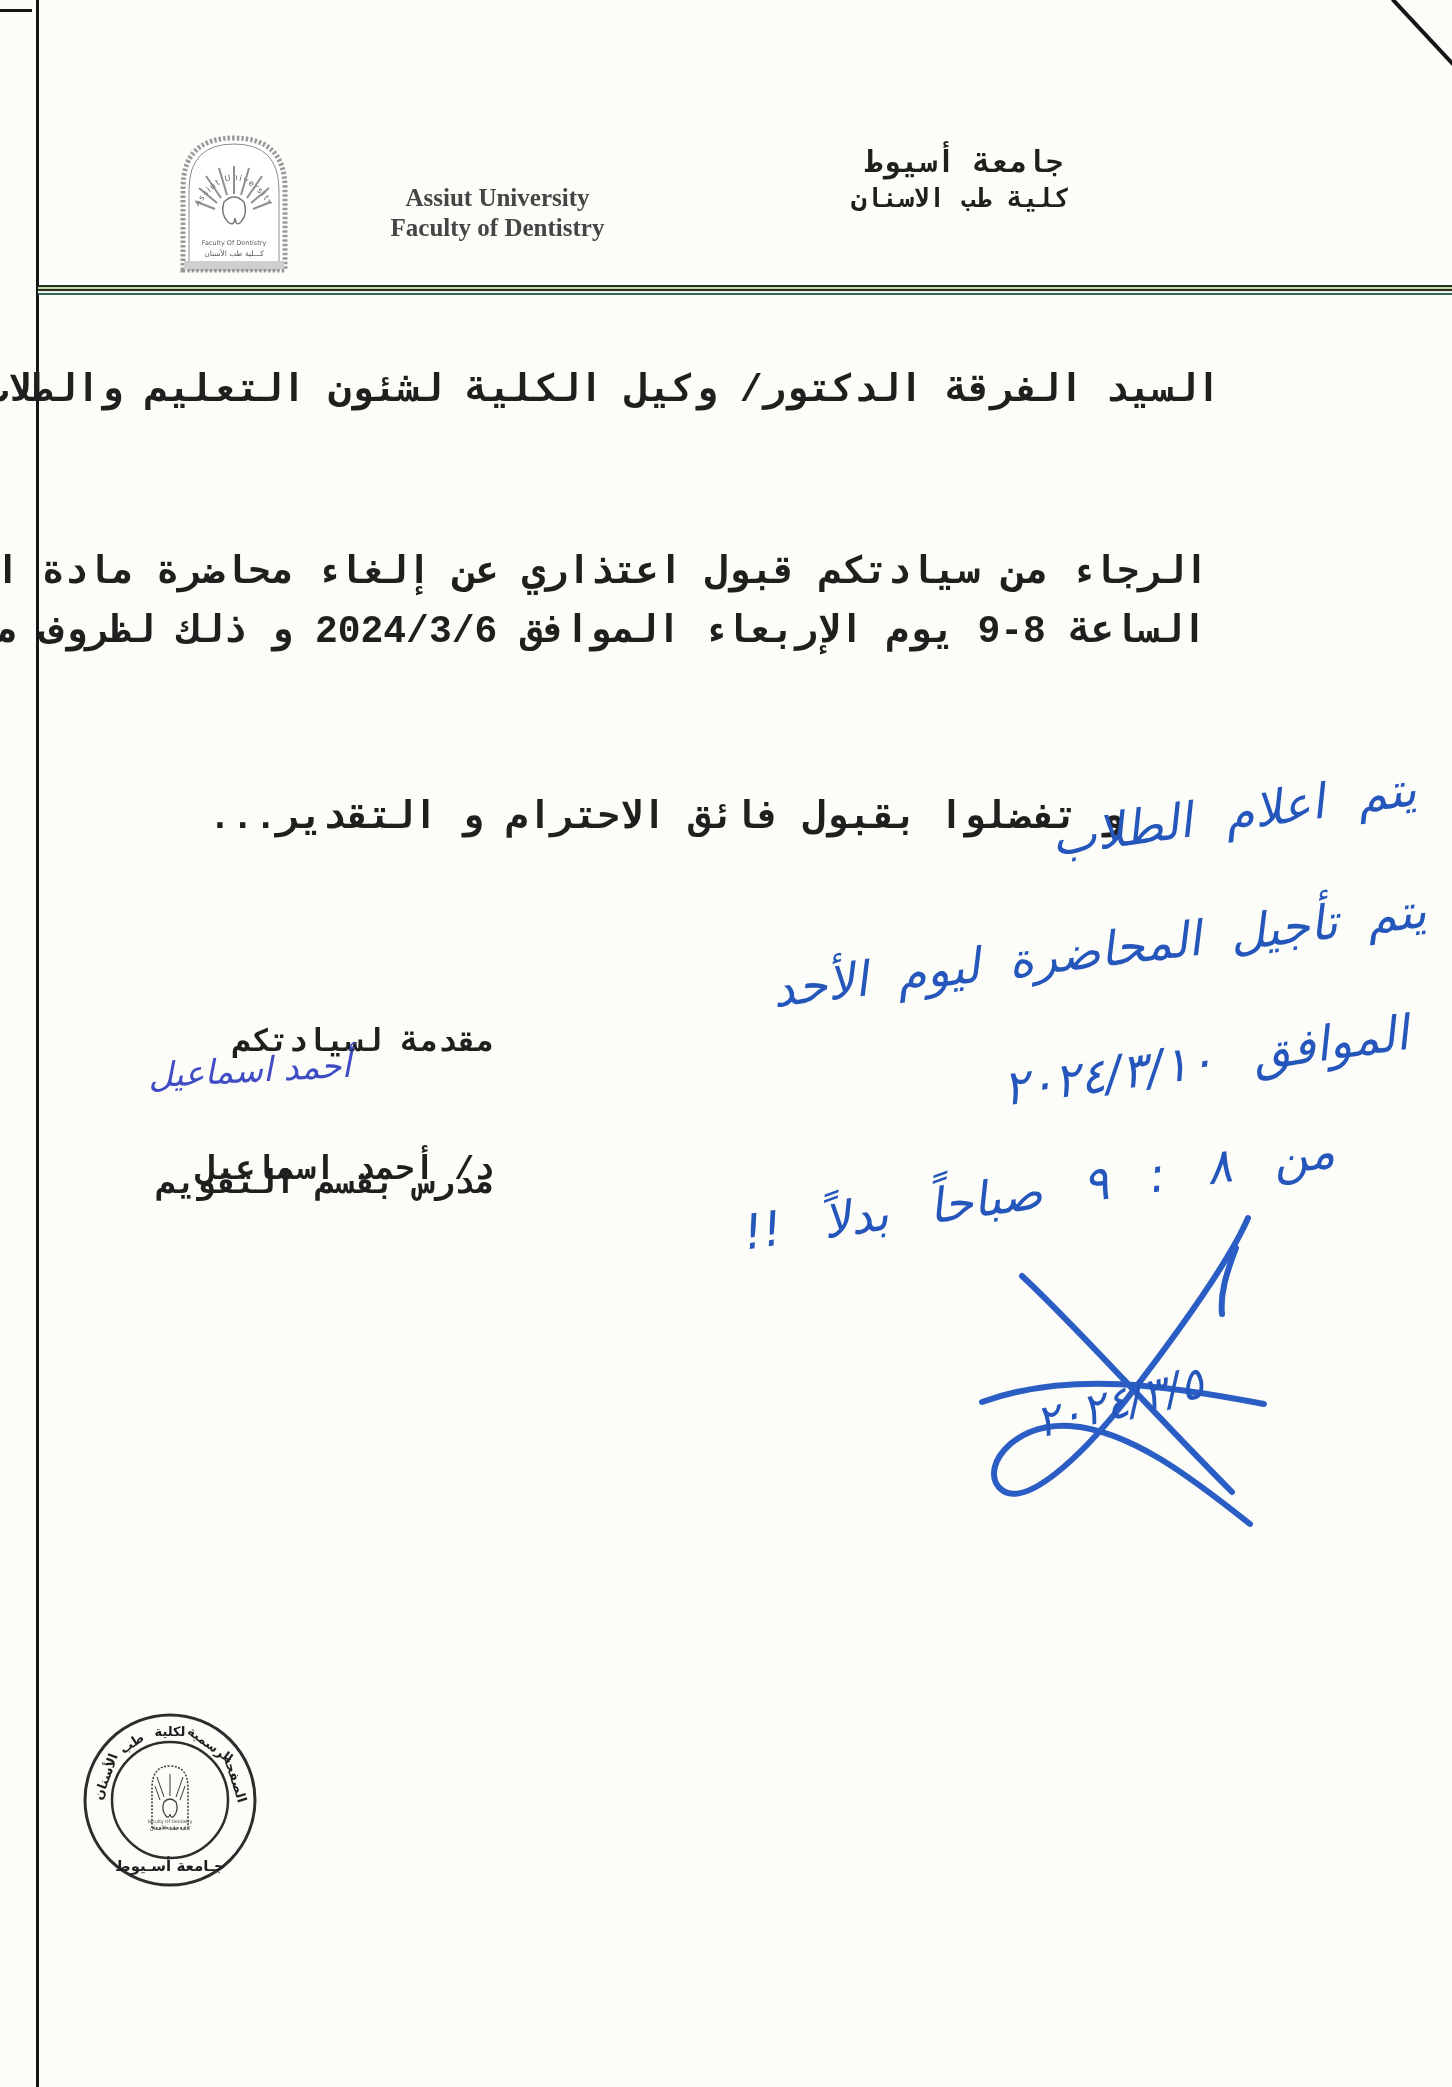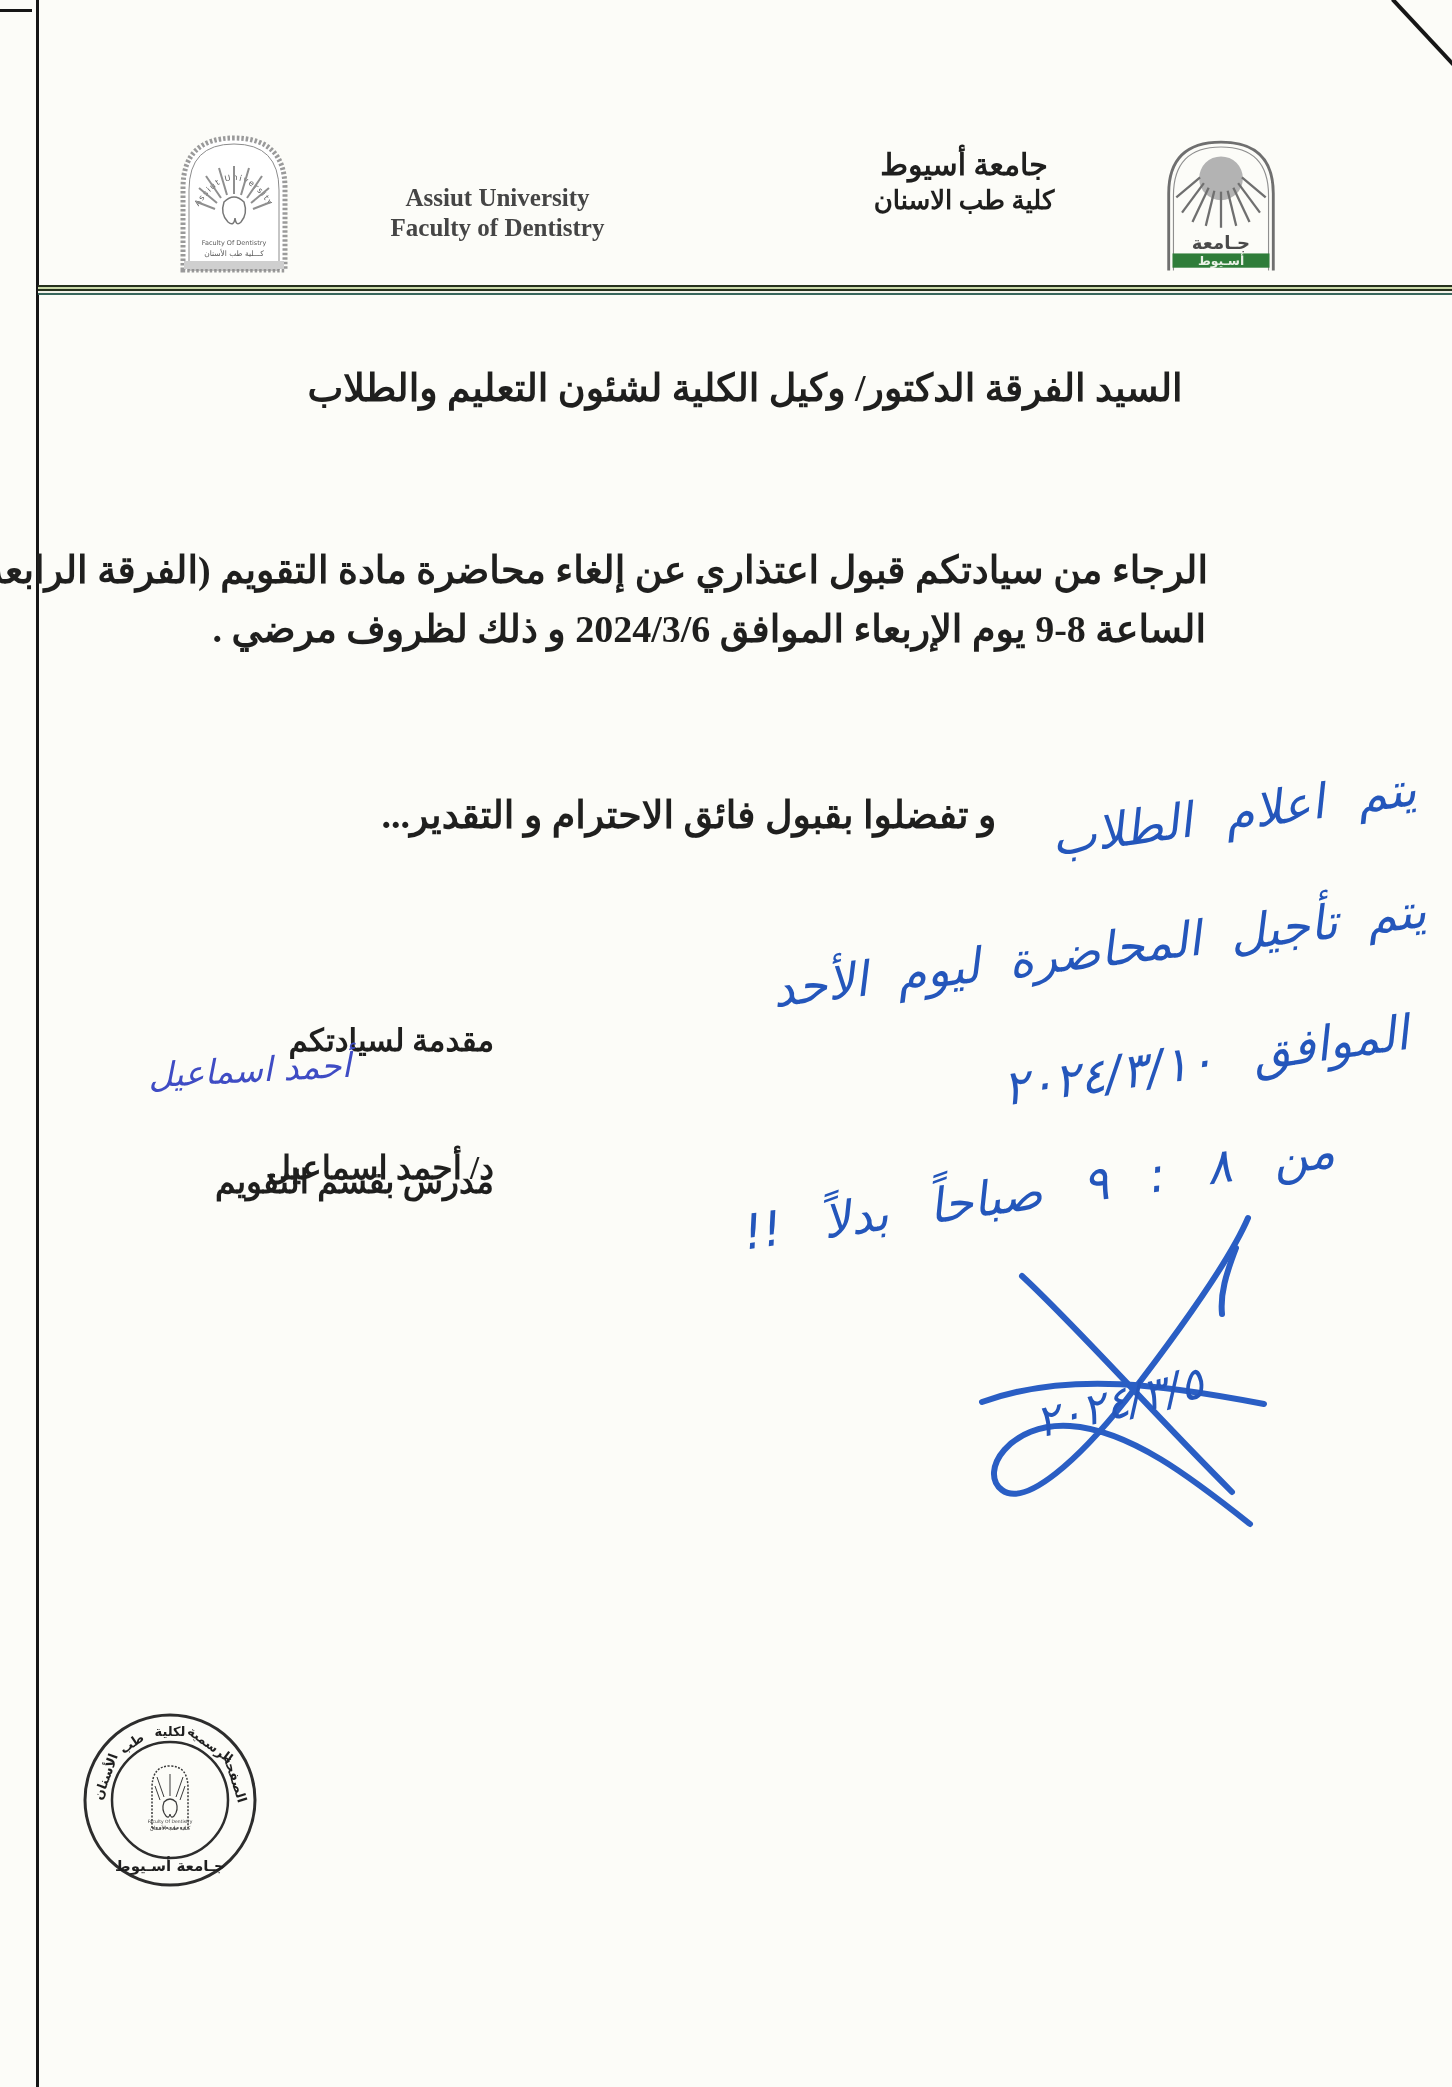--- a/index.html
+++ b/index.html
@@ -5,21 +5,21 @@
 <style>
   html,body{margin:0;padding:0;background:#e8e8e4;}
   .page{
     position:relative; width:1452px; height:2087px; margin:0 auto;
     background:#fcfcf8; overflow:hidden;
     font-family:"DejaVu Sans", sans-serif;
   }
   .abs{position:absolute;}
   .ar{
     direction:rtl; unicode-bidi:plaintext;
-    font-family:Liberation Serif, serif;
+    font-family:Liberation Mono, monospace;
     font-weight:bold; color:#1f1f1e; white-space:nowrap;
   }
   .print-38{font-size:38px;}
   .center{text-align:center;}
   
   .left-edge-line{left:36px; top:0; width:3px; height:2087px; background:#161616;}
   .topleft-dash{left:0; top:9px; width:32px; height:3px; background:#161616;}
   .topright-diag{left:1394px; top:-2px; width:90px; height:4px; background:#161616;
                  transform:rotate(47deg); transform-origin:left top;}
   
@@ -99,41 +99,20 @@
   <div class="abs en-head">
     <div>Assiut University</div>
     <div>Faculty of Dentistry</div>
   </div>
 
   <div class="abs ar ar-head">
     <div class="l1">جامعة أسيوط</div>
     <div class="l2">كلية طب الاسنان</div>
   </div>
 
-  <div class="abs" style="left:1163px; top:133px; width:116px; height:142px;">
-    <svg width="116" height="142" viewBox="0 0 122 142">
-      <path d="M6,141 L6,60 Q6,6 61,6 Q116,6 116,60 L116,141" fill="none" stroke="#6f6f6f" stroke-width="3"></path>
-      <path d="M11,141 L11,62 Q11,11 61,11 Q111,11 111,62 L111,141" fill="none" stroke="#8f8f8f" stroke-width="1.2"></path>
-      <circle cx="61" cy="44" r="23" fill="#b3b3b3"></circle>
-      <g stroke="#6f6f6f" stroke-width="2.4">
-        <line x1="61" y1="58" x2="61" y2="96"></line>
-        <line x1="54" y1="57" x2="45" y2="94"></line>
-        <line x1="68" y1="57" x2="77" y2="94"></line>
-        <line x1="48" y1="54" x2="31" y2="90"></line>
-        <line x1="74" y1="54" x2="91" y2="90"></line>
-        <line x1="43" y1="49" x2="20" y2="80"></line>
-        <line x1="79" y1="49" x2="102" y2="80"></line>
-        <line x1="39" y1="43" x2="14" y2="64"></line>
-        <line x1="83" y1="43" x2="108" y2="64"></line>
-      </g>
-      <text x="61" y="118" text-anchor="middle" font-size="19" font-weight="bold" fill="#4a4a4a" direction="rtl">جـامعة</text>
-      <rect x="10" y="123" width="102" height="15" fill="#2f7d3a"></rect>
-      <text x="61" y="135" text-anchor="middle" font-size="13" font-weight="bold" fill="#e9f1e6" direction="rtl">أسـيوط</text>
-    </svg>
-  </div>
 
   <div class="abs rule"></div>
 
   <div class="abs ar print-38 center salut1">السيد الفرقة الدكتور/ وكيل الكلية لشئون التعليم والطلاب</div>
 
   <div class="abs ar print-38 body1">الرجاء من سيادتكم قبول اعتذاري عن إلغاء محاضرة مادة التقويم (الفرقة الرابعة )</div>
   <div class="abs ar print-38 body2">الساعة 8-9 يوم الإربعاء الموافق 2024/3/6 و ذلك لظروف مرضي .</div>
 
   <div class="abs ar print-38 center closing">و تفضلوا بقبول فائق الاحترام و التقدير...</div>
 

